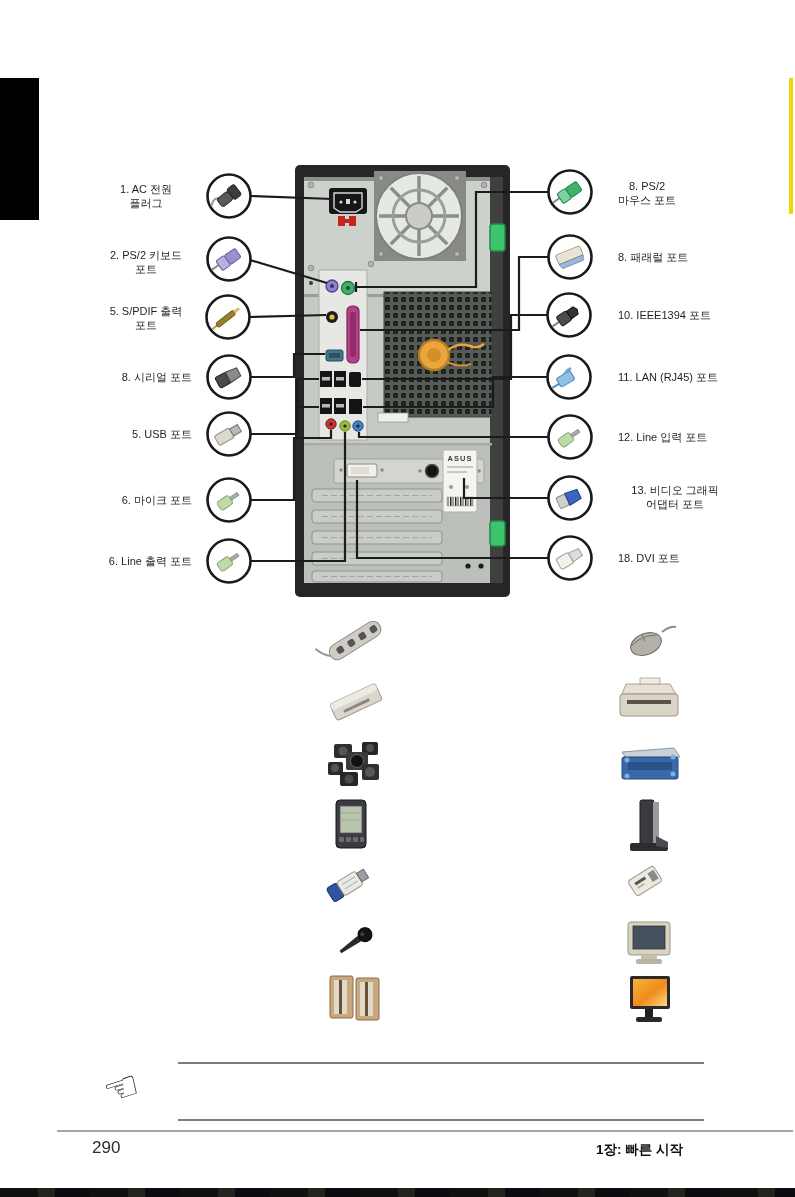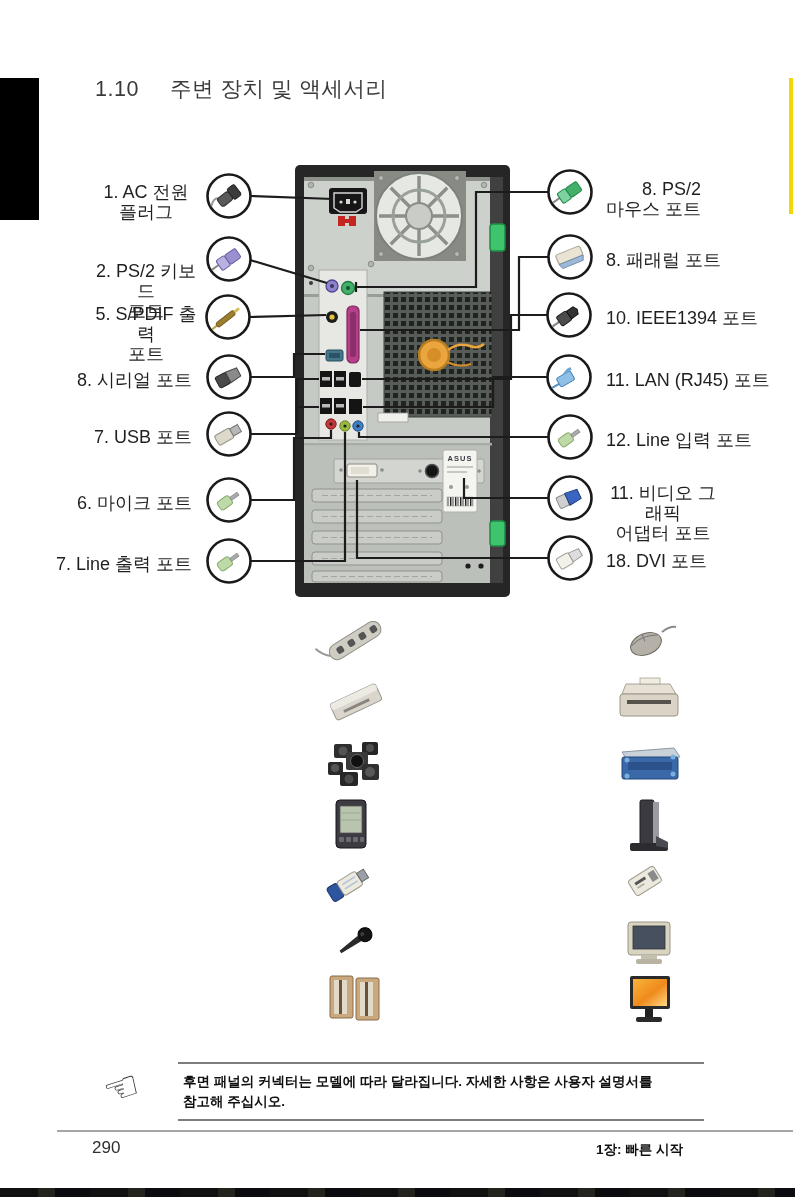--- a/index.html
+++ b/index.html
@@ -9,45 +9,42 @@
     font-family:"Liberation Sans","DejaVu Sans",sans-serif;color:#1c1c1c;
   }
   .edge-tab-left{position:absolute;left:0;top:78px;width:39px;height:142px;background:#000;}
   .edge-tab-right{position:absolute;left:789px;top:78px;width:4px;height:136px;background:#f2d800;}
   .bottom-band{position:absolute;left:0;top:1188px;width:795px;height:9px;
     background:repeating-linear-gradient(90deg,#101010 0 38px,#23221c 38px 55px,#0c0c10 55px 90px);}
   .title{position:absolute;left:95px;top:74px;font-size:21.5px;color:#3a3a3a;
     letter-spacing:0.5px;white-space:nowrap;}
   .title .num{display:inline-block;min-width:75px;}
   .svg-layer{position:absolute;left:0;top:0;}
-  .lbl{position:absolute;font-size:18px;line-height:20px;color:#1f1f1f;white-space:pre-line;}
+  .lbl{position:absolute;font-size:11px;line-height:14px;color:#1f1f1f;white-space:pre-line;margin-left:12px;}
   .lbl-l2{right:597px;width:104px;text-align:center;}
   .lbl-l1{right:603px;text-align:right;}
-  .lbl-r{left:606px;text-align:right;}
+  .lbl-r{left:606px;text-align:center;}
   .lbl-rc{left:606px;width:114px;text-align:center;}
   .note-line{position:absolute;left:178px;width:526px;height:2px;background:#7d7d7d;}
   .note-text{position:absolute;left:183px;top:1072px;width:528px;font-size:13.5px;
     font-weight:bold;line-height:19.5px;color:#101010;white-space:pre-line;}
   .note-hand{position:absolute;left:94px;top:1062px;width:56px;height:56px;
     font-size:40px;color:#2e2e2e;transform:scaleX(-1) rotate(18deg);line-height:52px;text-align:center;}
   .footer-rule{position:absolute;left:57px;top:1130px;width:736px;height:2px;background:#a6a6a6;}
   .page-num{position:absolute;left:92px;top:1138px;font-size:17px;color:#2e2e2e;}
   .chapter{position:absolute;right:112px;top:1141px;font-size:13.5px;font-weight:bold;color:#101010;}
 </style>
 </head>
 <body>
 
 <div class="page">
 
   <div class="edge-tab-left"></div>
   <div class="edge-tab-right"></div>
 
-  <div class="title">
-    <span class="num">1.10</span><span>주변 장치 및 액세서리</span>
-  </div>
 
   <svg class="svg-layer" width="795" height="1197" viewBox="0 0 795 1197">
     <defs>
       <pattern id="vent" width="8" height="8" patternUnits="userSpaceOnUse">
         <rect width="8" height="8" fill="#585c58"></rect>
         <rect x="1" y="1" width="5" height="5" fill="#20241f"></rect>
       </pattern>
       <pattern id="barcode" width="5" height="9" patternUnits="userSpaceOnUse">
         <rect width="5" height="9" fill="#f0f0ec"></rect>
         <rect x="0" width="1.4" height="9" fill="#222"></rect>
@@ -434,43 +431,41 @@
         <rect x="630" y="976" width="40" height="33" rx="2" fill="#2a2a2a"></rect>
         <rect x="633" y="979" width="34" height="27" fill="url(#lcdglow)"></rect>
         <rect x="645" y="1009" width="8" height="8" fill="#222"></rect>
         <rect x="636" y="1017" width="26" height="5" rx="2" fill="#2a2a2a"></rect>
       </g>
     </g>
   </svg>
 
   <div class="lbl lbl-l2" style="top:182px">1. AC 전원
 플러그</div>
-  <div class="lbl lbl-l2" style="top:261px">2. PS/2 키보드
+  <div class="lbl lbl-l2" style="top:248px">2. PS/2 키보드
 포트</div>
   <div class="lbl lbl-l2" style="top:304px">5. S/PDIF 출력
 포트</div>
   <div class="lbl lbl-l1" style="top:370px">8. 시리얼 포트</div>
-  <div class="lbl lbl-l1" style="top:427px">7. USB 포트</div>
+  <div class="lbl lbl-l1" style="top:427px">5. USB 포트</div>
   <div class="lbl lbl-l1" style="top:493px">6. 마이크 포트</div>
-  <div class="lbl lbl-l1" style="top:554px">7. Line 출력 포트</div>
+  <div class="lbl lbl-l1" style="top:554px">6. Line 출력 포트</div>
 
   <div class="lbl lbl-r" style="top:179px">8. PS/2
 마우스 포트</div>
   <div class="lbl lbl-r" style="top:250px">8. 패래럴 포트</div>
   <div class="lbl lbl-r" style="top:308px">10. IEEE1394 포트</div>
   <div class="lbl lbl-r" style="top:370px">11. LAN (RJ45) 포트</div>
   <div class="lbl lbl-r" style="top:430px">12. Line 입력 포트</div>
-  <div class="lbl lbl-rc" style="top:483px">11. 비디오 그래픽
+  <div class="lbl lbl-rc" style="top:483px">13. 비디오 그래픽
 어댑터 포트</div>
   <div class="lbl lbl-r" style="top:551px">18. DVI 포트</div>
 
   <div class="note-hand">☞</div>
   <div class="note-line" style="top:1062px"></div>
-  <div class="note-text">후면 패널의 커넥터는 모델에 따라 달라집니다. 자세한 사항은 사용자 설명서를
-참고해 주십시오.</div>
   <div class="note-line" style="top:1119px"></div>
 
   <div class="footer-rule"></div>
   <div class="page-num">290</div>
   <div class="chapter">1장: 빠른 시작</div>
   <div class="bottom-band"></div>
 
 </div>
 
 </body></html>

